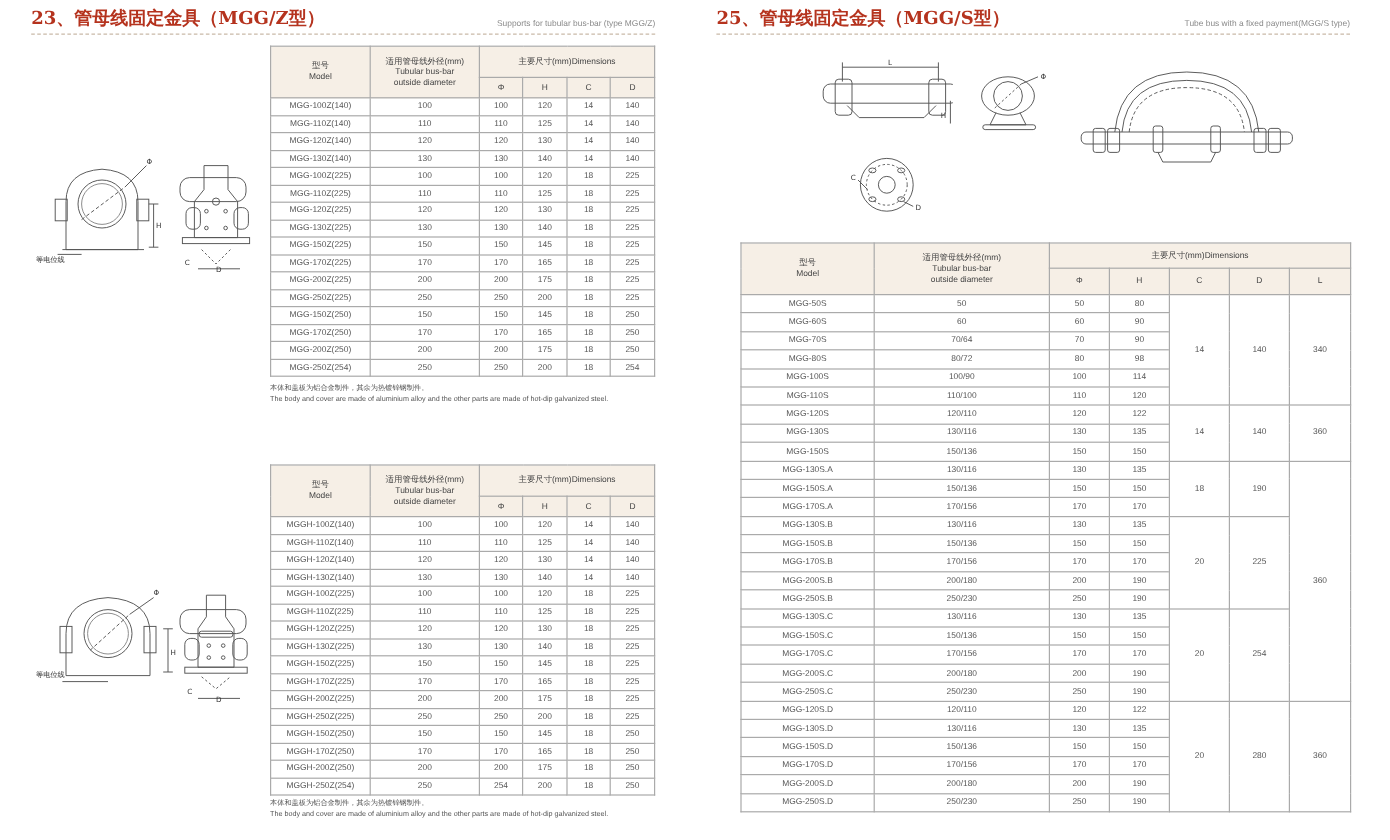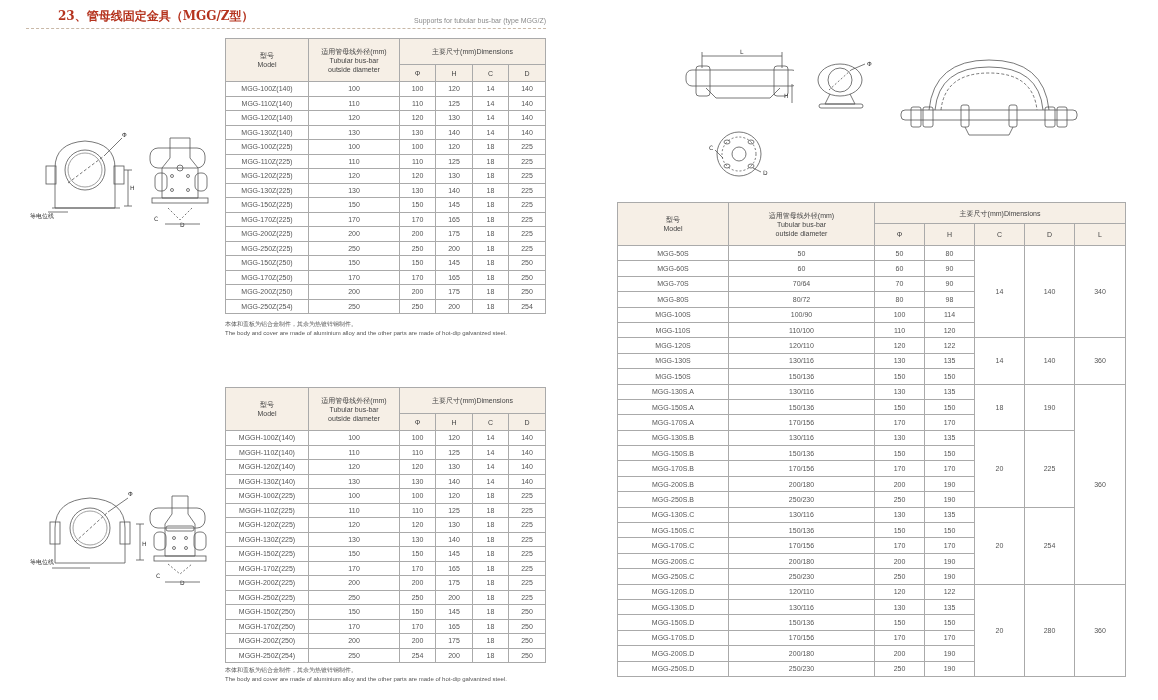--- a/index.html
+++ b/index.html
@@ -1,21 +1,21 @@
 <!DOCTYPE html>
 <html><head>
 <meta charset="utf-8">
 <style>
   * { box-sizing: border-box; margin: 0; padding: 0; }
   body { width: 1158px; height: 700px; background: #ffffff; position: relative; overflow: hidden; font-family: "Liberation Sans", "DejaVu Sans", sans-serif; color: #555; }
   .page { position: absolute; top: 0; height: 700px; }
   .page-left { left: 0; width: 579px; }
   .page-right { left: 579px; width: 579px; }
   .section-head { position: absolute; height: 20px; border-bottom: 1px dashed #c9b9a8; }
-  .section-title { position: absolute; left: 0; bottom: 3px; color: #b5331e; font-family: "DejaVu Serif", "Liberation Serif", serif; font-weight: bold; font-size: 12px; white-space: nowrap; margin-left: 32px; }
+  .section-title { position: absolute; left: 0; bottom: 3px; color: #b5331e; font-family: "DejaVu Serif", "Liberation Serif", serif; font-weight: bold; font-size: 15px; white-space: nowrap; }
   .section-sub { position: absolute; right: 0; bottom: 4px; color: #8a8a8a; font-size: 7px; white-space: nowrap; }
   table.spec { position: absolute; border-collapse: collapse; font-size: 7px; color: #555; table-layout: fixed; background: #fff; }
   table.spec th, table.spec td { border: 1px solid #aaa; text-align: center; vertical-align: middle; font-weight: normal; }
   table.spec th { background: #f6efe6; color: #444; line-height: 9px; }
   table.spec td { height: 14.5px; }
   .note { position: absolute; font-size: 6px; color: #555; line-height: 9px; white-space: nowrap; }
   .drawing { position: absolute; }
   .lbl { font-family: "DejaVu Sans", sans-serif; font-size: 6px; fill: #333; }
 </style>
 </head>
@@ -411,20 +411,24 @@
   </table>
 
   <div class="note" style="left:225px; top:666px;">
     <div>本体和盖板为铝合金制件，其余为热镀锌钢制件。</div>
     <div>The body and cover are made of aluminium alloy and the other parts are made of hot-dip galvanized steel.</div>
   </div>
 </div>
 
 <div class="page page-right">
 
+  <div class="section-head" style="left:18px; top:9px; width:528px;">
+    <span class="section-title">25、管母线固定金具（MGG/S型）</span>
+    <span class="section-sub">Tube bus with a fixed payment(MGG/S type)</span>
+  </div>
 
   <svg class="drawing" style="left:105px; top:48px;" width="110" height="55" viewBox="0 0 110 55">
     <g fill="none" stroke="#555" stroke-width="0.8">
       <line x1="18" y1="8" x2="98" y2="8"></line>
       <line x1="18" y1="4" x2="18" y2="20"></line>
         <line x1="98" y1="4" x2="98" y2="20"></line>
       <rect x="2" y="22" width="112" height="16" rx="6"></rect>
       <rect x="12" y="18" width="14" height="30" rx="3"></rect>
       <rect x="90" y="18" width="14" height="30" rx="3"></rect>
       <path d="M22 48 L32 58 L86 58 L96 48" transform="translate(0,-8)"></path>

